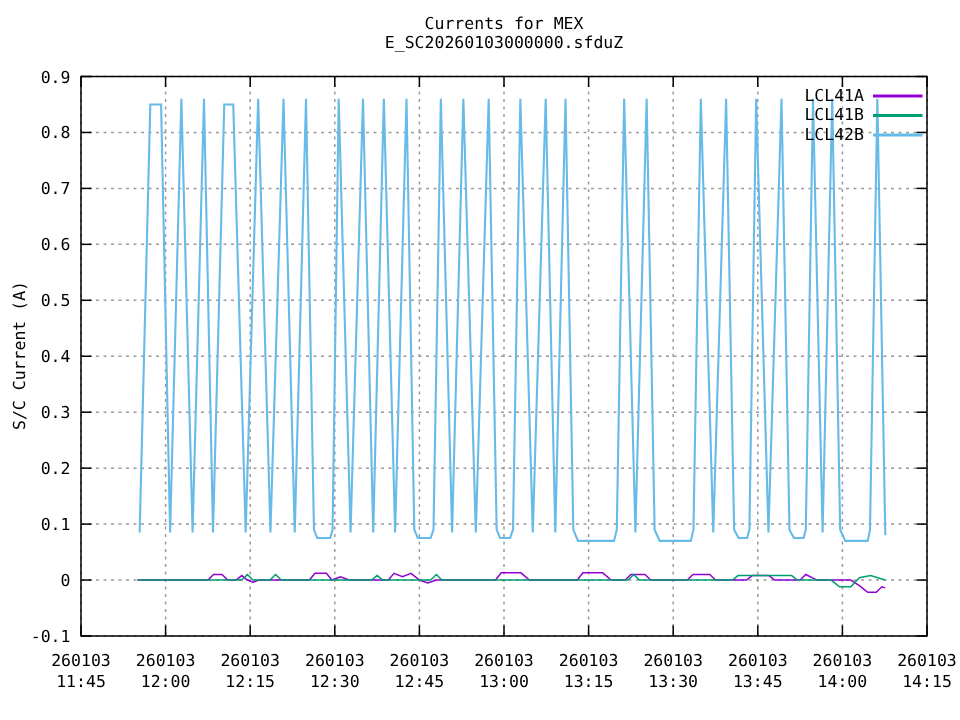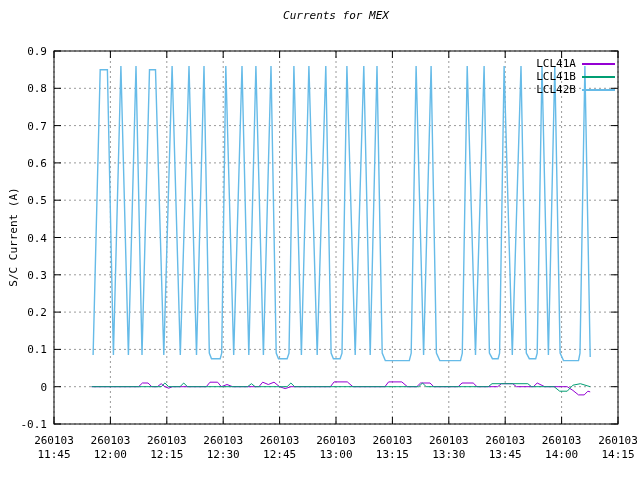--- a/index.html
+++ b/index.html
@@ -2,21 +2,21 @@
 <html><head>
 <meta charset="utf-8">
 <style>
   html,body{margin:0;padding:0;background:#ffffff;}
   #canvas{
     position:relative;width:640px;height:480px;background:#ffffff;
     font-family:"DejaVu Sans Mono","Liberation Mono",monospace;
     font-size:11px;color:#000;overflow:hidden;
   }
   #plot-svg{position:absolute;left:0;top:0;}
-  .title-line{position:absolute;left:54px;width:564px;text-align:center;white-space:nowrap;font-style:italic;}
+  .title-line{position:absolute;left:54px;width:564px;text-align:center;white-space:nowrap;}
   #chart-title{top:9px;}
   #chart-subtitle{top:22px;}
   #x-axis-title{position:absolute;left:54px;width:564px;top:459px;text-align:center;white-space:nowrap;}
   #y-axis-title{
     position:absolute;left:13px;top:237px;white-space:nowrap;
     transform:translate(-50%,-50%) rotate(-90deg);
   }
   #legend{position:absolute;left:530px;top:57px;}
   .legend-row{display:flex;align-items:center;height:13px;}
   .legend-label{display:inline-block;width:46px;text-align:right;white-space:nowrap;}
@@ -126,20 +126,21 @@
       <line x1="618" y1="417" x2="618" y2="424" stroke="#000000"></line>
       <text x="618" y="444" text-anchor="middle" font-family="&quot;DejaVu Sans Mono&quot;,&quot;Liberation Mono&quot;,monospace" font-size="11px" fill="#000000">260103</text>
       <text x="618" y="458" text-anchor="middle" font-family="&quot;DejaVu Sans Mono&quot;,&quot;Liberation Mono&quot;,monospace" font-size="11px" fill="#000000">14:15</text>
       <polyline points="91.6,386.7 138.6,386.7 142.4,383.0 148.0,383.0 151.8,386.7 157.4,386.7 161.2,383.7 164.9,386.7 168.7,388.2 172.4,386.7 206.3,386.7 210.0,382.2 217.6,382.2 221.3,386.7 227.0,384.5 232.6,386.7 258.9,386.7 262.7,382.2 268.3,384.5 274.0,382.2 279.6,386.7 285.2,388.6 290.9,386.7 330.4,386.7 334.1,381.9 347.3,381.9 352.9,386.7 384.9,386.7 388.6,381.9 401.8,381.9 407.4,386.7 416.8,386.7 420.6,383.0 430.0,383.0 433.8,386.7 458.2,386.7 462.0,383.0 473.2,383.0 477.0,386.7 497.7,386.7 501.4,383.7 512.7,383.7 516.5,386.7 533.4,386.7 537.2,383.0 544.7,386.7 567.2,386.7 572.9,390.4 578.5,394.9 584.2,394.9 587.9,391.2 590.2,391.9" fill="none" stroke="#9400d3" stroke-width="1" stroke-linejoin="miter"></polyline>
       <polyline points="91.6,386.7 161.2,386.7 164.9,383.0 168.7,386.7 180.0,386.7 183.7,383.0 187.5,386.7 247.6,386.7 251.4,383.7 255.2,386.7 287.1,386.7 290.9,383.0 294.6,386.7 418.7,386.7 422.5,383.0 426.2,386.7 488.3,386.7 492.0,383.7 527.8,383.7 531.5,386.7 554.1,386.7 559.7,391.2 567.2,391.2 572.9,385.2 580.4,383.7 587.9,386.0 590.2,386.7" fill="none" stroke="#009e73" stroke-width="1" stroke-linejoin="miter"></polyline>
       <polyline points="93.1,355.0 100.2,69.7 107.4,69.7 113.4,355.0 120.9,65.9 128.4,355.0 136.0,65.9 142.0,355.0 149.5,69.7 155.5,69.7 163.8,355.0 172.1,65.9 180.3,355.0 189.0,65.9 196.5,355.0 204.0,65.9 209.3,353.1 211.5,358.7 220.2,358.7 221.7,353.1 225.8,65.9 233.7,355.0 242.0,65.9 248.8,355.0 255.9,65.9 263.4,355.0 271.0,65.9 276.2,353.1 278.5,358.7 287.1,358.7 289.0,353.1 293.9,65.9 301.4,355.0 308.9,65.9 317.2,355.0 325.8,65.9 331.1,353.1 333.4,358.7 340.1,358.7 342.0,353.1 346.9,65.9 355.2,355.0 363.8,65.9 370.2,355.0 377.0,65.9 382.2,353.1 385.3,360.6 409.3,360.6 411.2,353.1 416.1,65.9 423.6,355.0 431.1,65.9 436.4,353.1 439.8,360.6 460.5,360.6 462.3,353.1 467.2,65.9 475.5,355.0 484.1,65.9 489.4,353.1 492.4,358.7 498.1,358.7 499.6,353.1 504.1,65.9 512.3,355.0 521.0,65.9 526.3,353.1 529.3,358.7 535.7,358.7 537.2,353.1 542.0,65.9 548.4,355.0 554.8,65.9 560.1,353.1 563.5,360.6 578.5,360.6 580.0,353.1 584.9,65.9 590.2,356.9" fill="none" stroke="#66bbe8" stroke-width="1.4" stroke-linejoin="miter"></polyline>
       <rect x="54" y="51" width="564" height="373" fill="none" stroke="#000000" stroke-width="1"></rect>
     </svg>
 
   <div class="title-line" id="chart-title">Currents for MEX</div>
+  <div class="title-line" id="chart-subtitle">E_SC20260103000000.sfduZ</div>
 
   <div id="y-axis-title">S/C Current (A)</div>
 
   <div id="legend">
     <div class="legend-row">
       <span class="legend-label">LCL41A</span>
       <span class="legend-line" style="border-top-color: rgb(148, 0, 211);"></span>
     </div>
     <div class="legend-row">
       <span class="legend-label">LCL41B</span>

